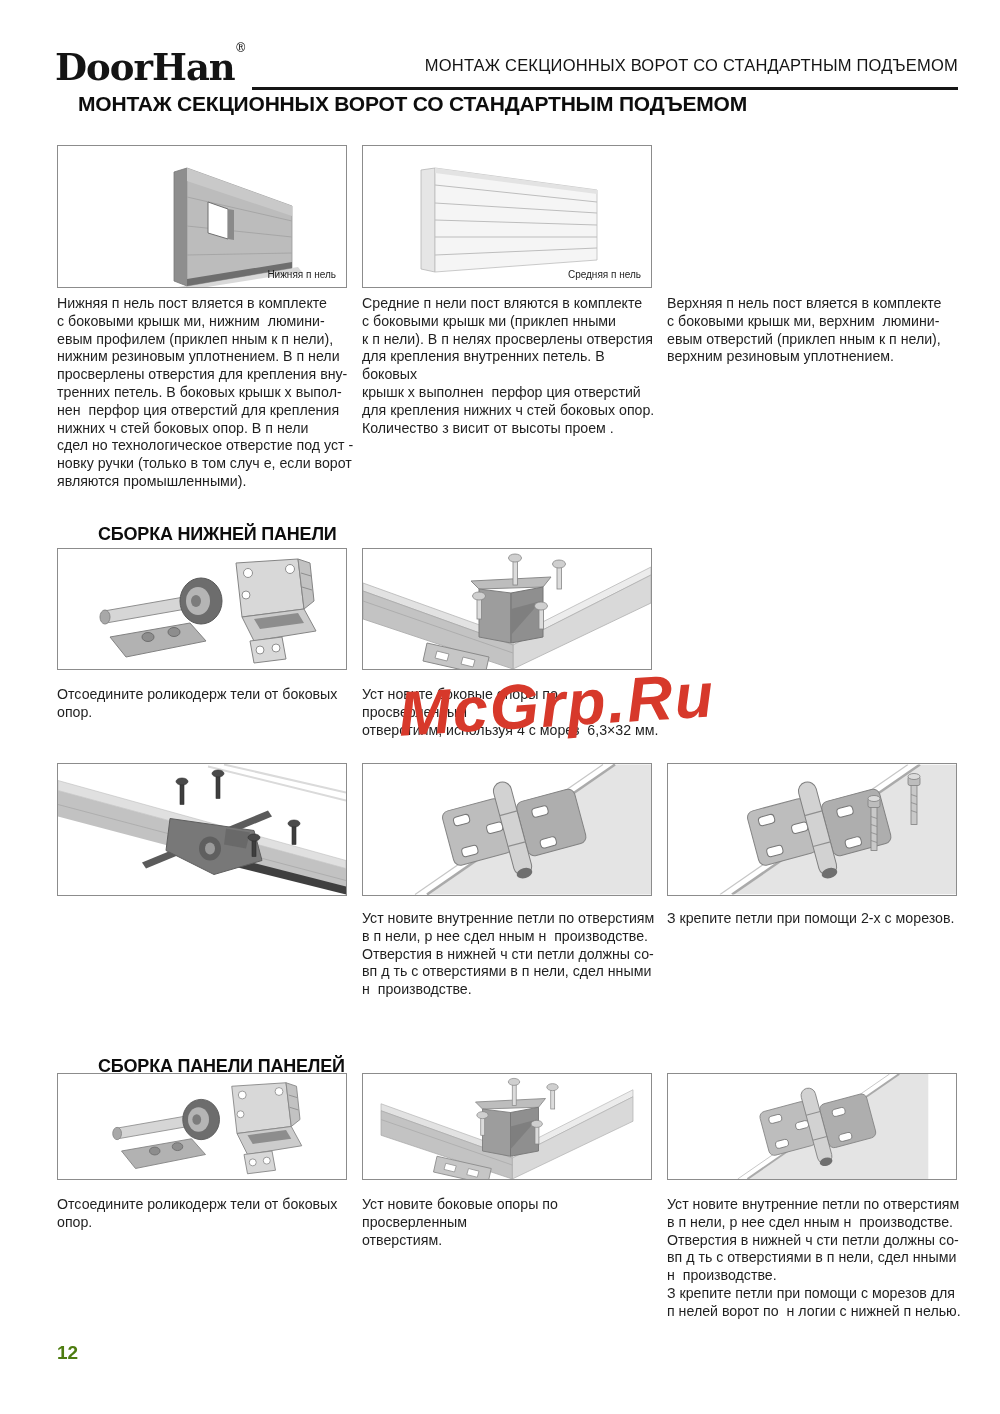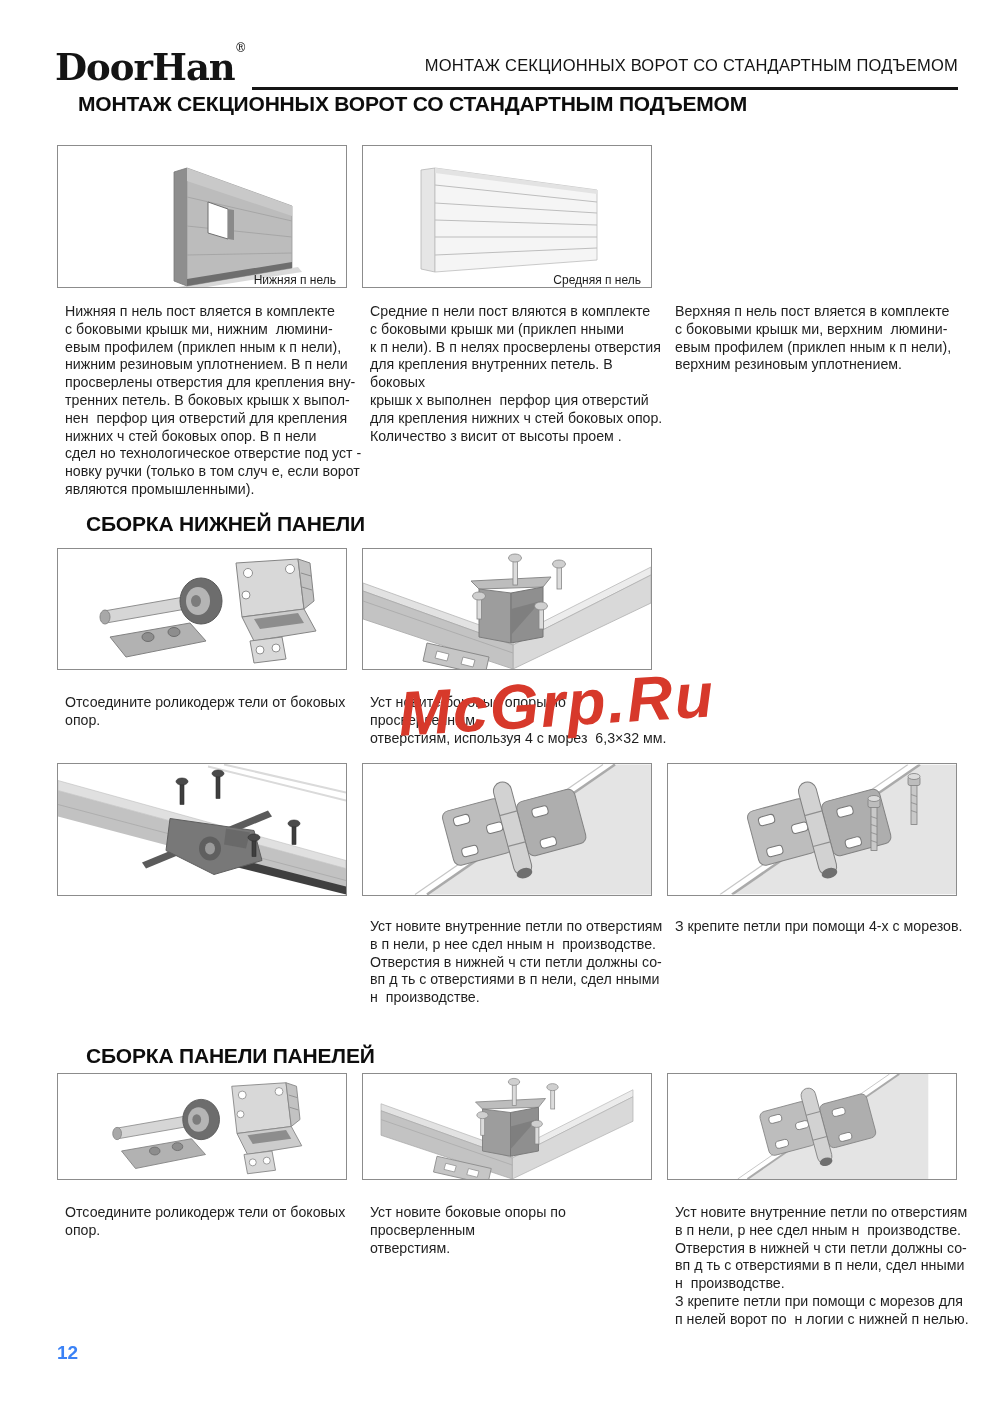--- a/index.html
+++ b/index.html
@@ -20,35 +20,35 @@
   
   .c1{left:57px;} .c2{left:362px;} .c3{left:667px;}
   
   figure{margin:0;}
   .figbox{position:absolute;width:288px;border:1px solid #8c8c8c;background:#fff;}
   .r1{top:145px;height:141px;}
   .r2{top:548px;height:120px;}
   .r3{top:763px;height:131px;}
   .r4{top:1073px;height:105px;}
   .ill{width:100%;height:100%;display:block;}
-  .figcap{position:absolute;right:10px;bottom:0;font-size:12px;color:#1c1c1c;}
-  
-  .txt{position:absolute;width:298px;margin:8px;font-size:14.2px;line-height:17.8px;
+  .figcap{position:absolute;right:10px;bottom:7px;font-size:10px;color:#1c1c1c;}
+  
+  .txt{position:absolute;width:298px;margin:0;font-size:14.2px;line-height:17.8px;
     color:#1f1f1f;white-space:pre-wrap;}
   .t1{top:295px;} .t2{top:686px;} .t3{top:910px;} .t4{top:1196px;}
   
-  .sec{position:absolute;left:82px;margin:4px;font-size:21px;font-weight:bold;
+  .sec{position:absolute;left:82px;margin:16px;font-size:18px;font-weight:bold;
     color:#0d0d0d;letter-spacing:-0.2px;}
   .sec1{top:508px;} .sec2{top:1040px;}
   
   .watermark{position:absolute;left:398px;top:668px;font-size:63px;font-weight:bold;
     font-style:italic;color:#d7392b;transform:rotate(-3.5deg);letter-spacing:2px;
     z-index:5;pointer-events:none;}
   
-  .pagenum{position:absolute;left:57px;top:1342px;font-size:19px;font-weight:bold;color:#3b82f6;}
+  .pagenum{position:absolute;left:57px;top:1342px;font-size:19px;font-weight:bold;color:#4d7c0f;}
   .defs{position:absolute;width:0;height:0;overflow:hidden;}
 </style>
 </head>
 <body>
 
 <svg class="defs" xmlns="http://www.w3.org/2000/svg" aria-hidden="true">
   <defs>
     <symbol id="sym-panel-lower" viewBox="0 0 288 141">
       <polygon points="120,141 240,121 244,126 124,145" fill="#bfbfbf" opacity="0.6"></polygon>
       <polygon points="116,26 129,22 129,140 116,135" fill="#8e8e8e" stroke="#787878" stroke-width="0.8"></polygon>
@@ -205,21 +205,21 @@
 являются промышленными).</p>
   <p class="txt t1 c2">Средние п нели пост вляются в комплекте
 с боковыми крышк ми (приклеп нными
 к п нели). В п нелях просверлены отверстия
 для крепления внутренних петель. В боковых
 крышк х выполнен  перфор ция отверстий
 для крепления нижних ч стей боковых опор.
 Количество з висит от высоты проем .</p>
   <p class="txt t1 c3">Верхняя п нель пост вляется в комплекте
 с боковыми крышк ми, верхним  люмини-
-евым профилем (приклеп нным к п нели),
+евым отверстий (приклеп нным к п нели),
 верхним резиновым уплотнением.</p>
 
   <h2 class="sec sec1">СБОРКА НИЖНЕЙ ПАНЕЛИ</h2>
 
   <figure class="figbox r2 c1">
     <svg class="ill">
         <use href="#sym-rollers" width="100%" height="100%"></use>
       </svg>
   </figure>
   <figure class="figbox r2 c2">
@@ -245,21 +245,21 @@
   <figure class="figbox r3 c3">
     <svg class="ill">
         <use href="#sym-hinge-screws" width="100%" height="100%"></use>
       </svg>
   </figure>
   <p class="txt t3 c2">Уст новите внутренние петли по отверстиям
 в п нели, р нее сдел нным н  производстве.
 Отверстия в нижней ч сти петли должны со-
 вп д ть с отверстиями в п нели, сдел нными
 н  производстве.</p>
-  <p class="txt t3 c3">З крепите петли при помощи 4-х с морезов.</p>
+  <p class="txt t3 c3">З крепите петли при помощи 2-х с морезов.</p>
 
   <h2 class="sec sec2">СБОРКА ПАНЕЛИ ПАНЕЛЕЙ</h2>
 
   <figure class="figbox r4 c1">
     <svg class="ill">
         <use href="#sym-rollers" width="100%" height="100%"></use>
       </svg>
   </figure>
   <figure class="figbox r4 c2">
     <svg class="ill">

